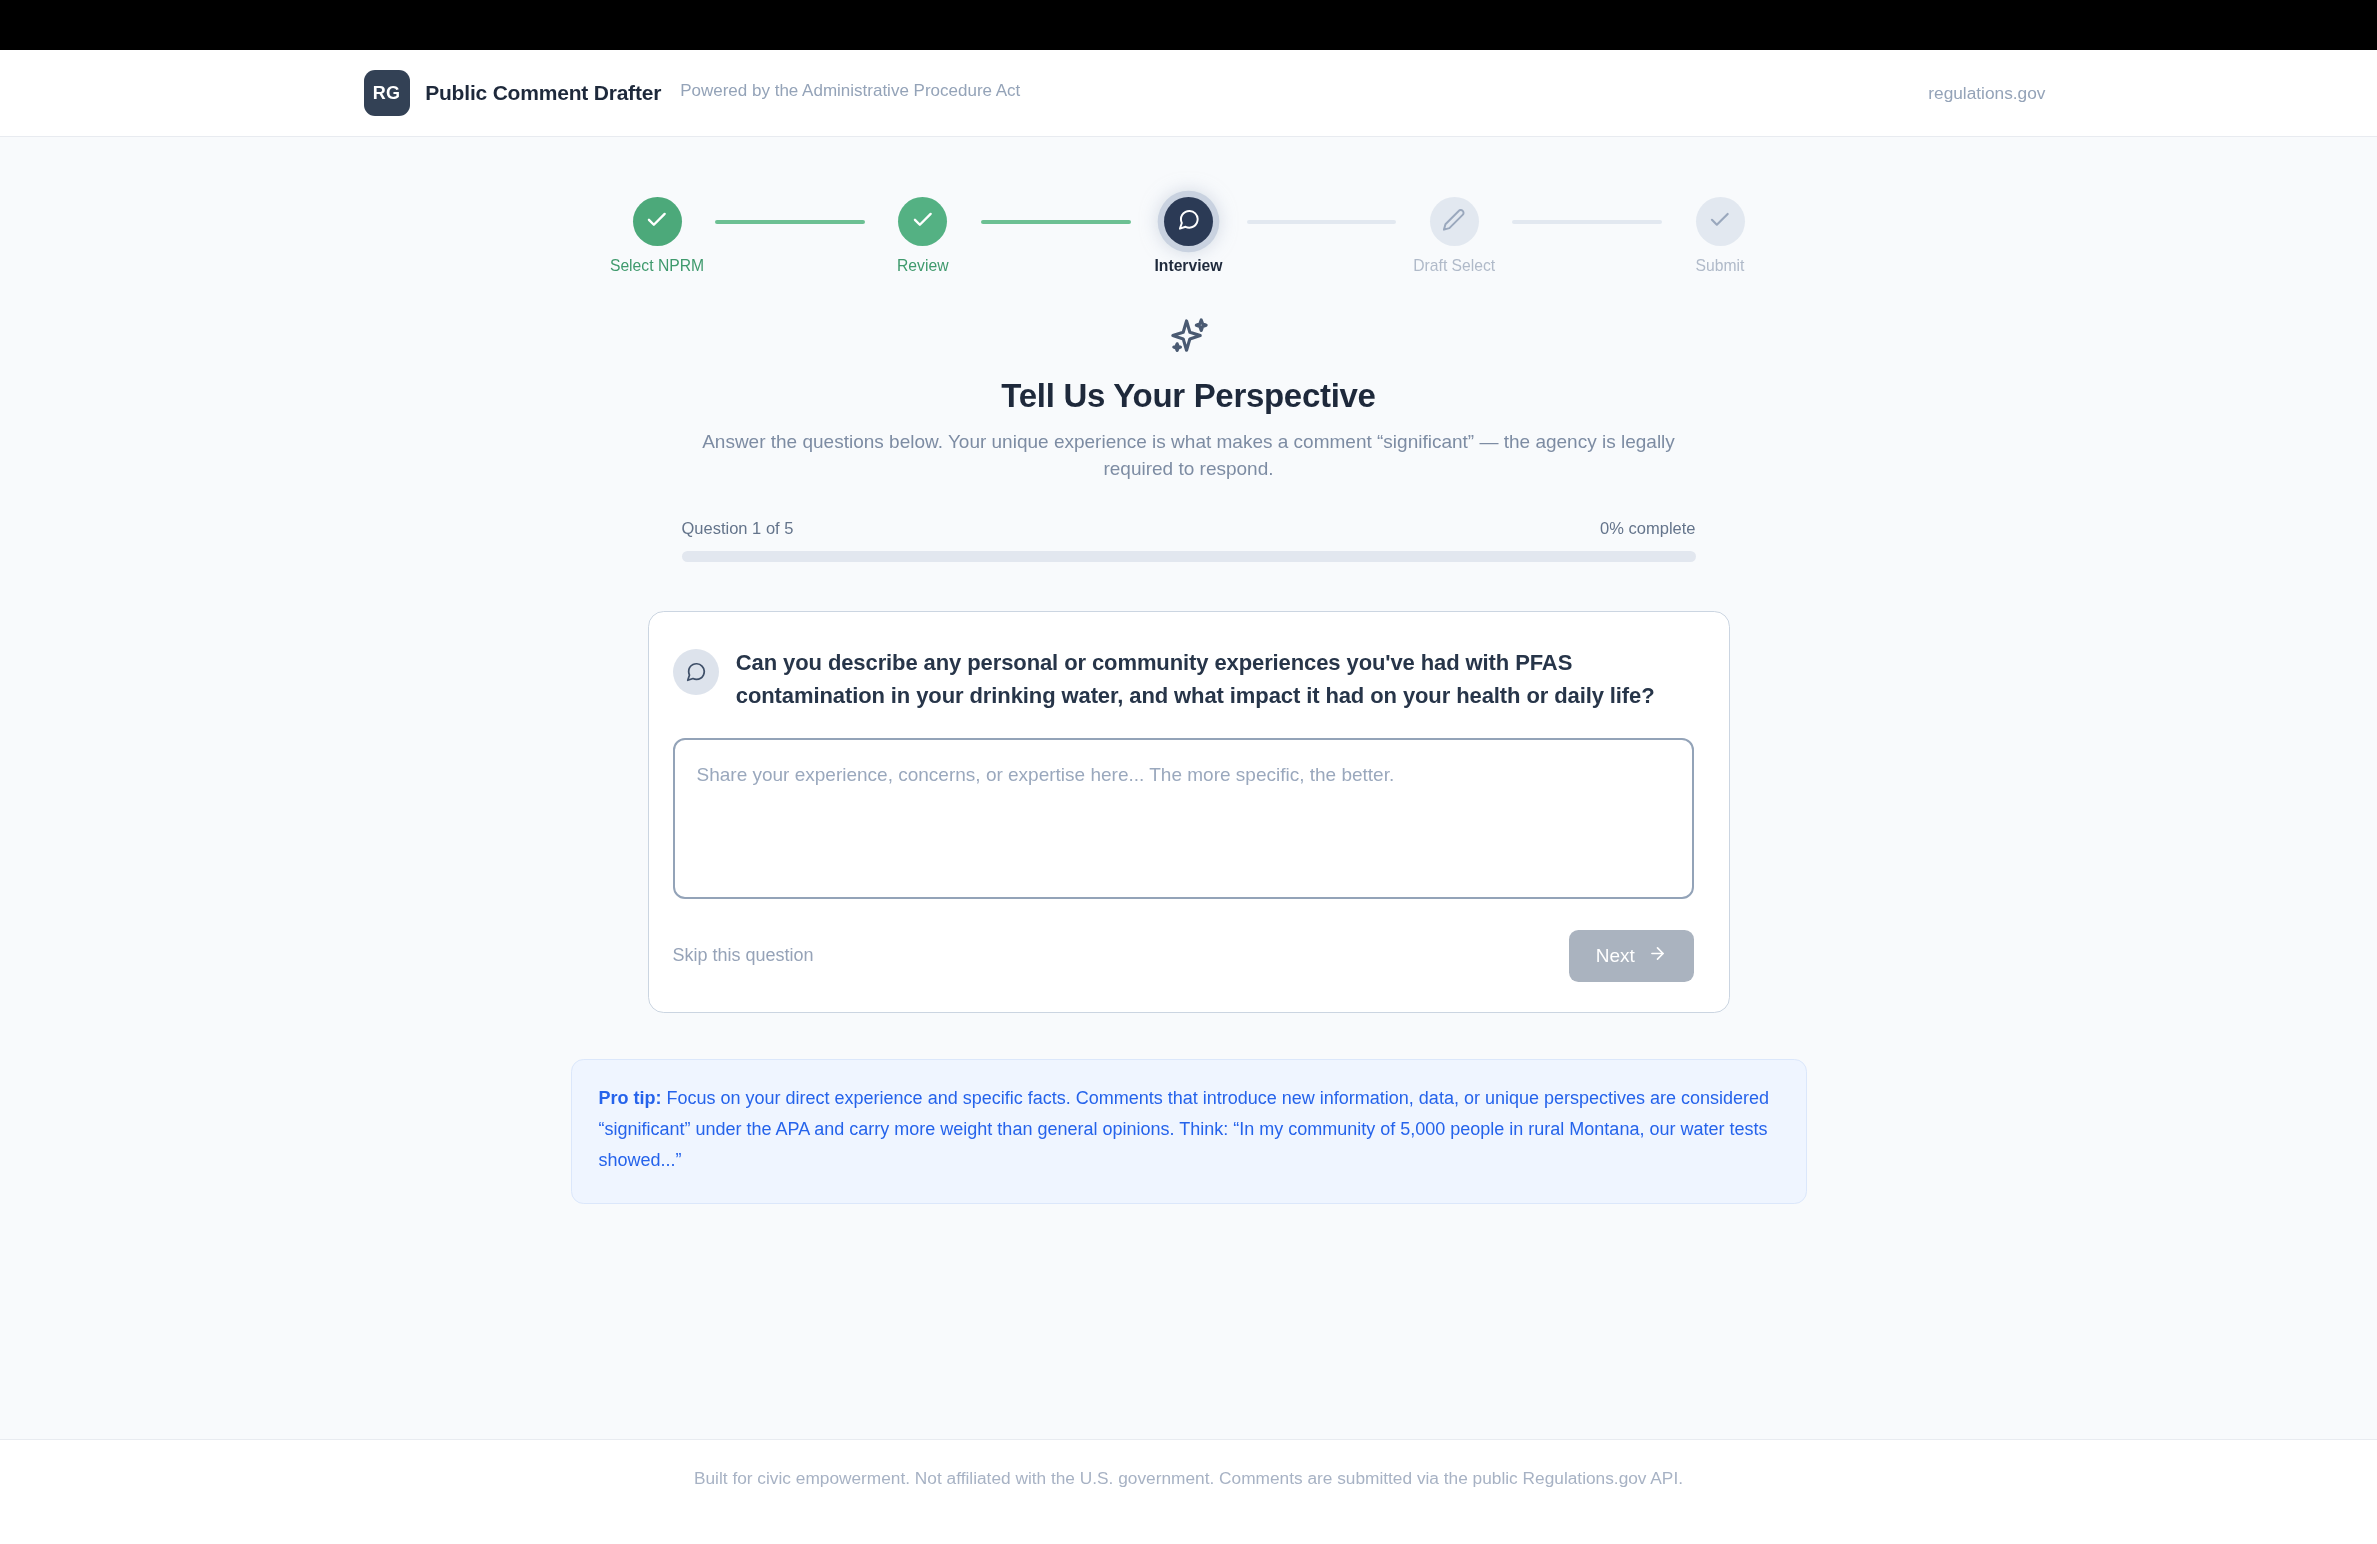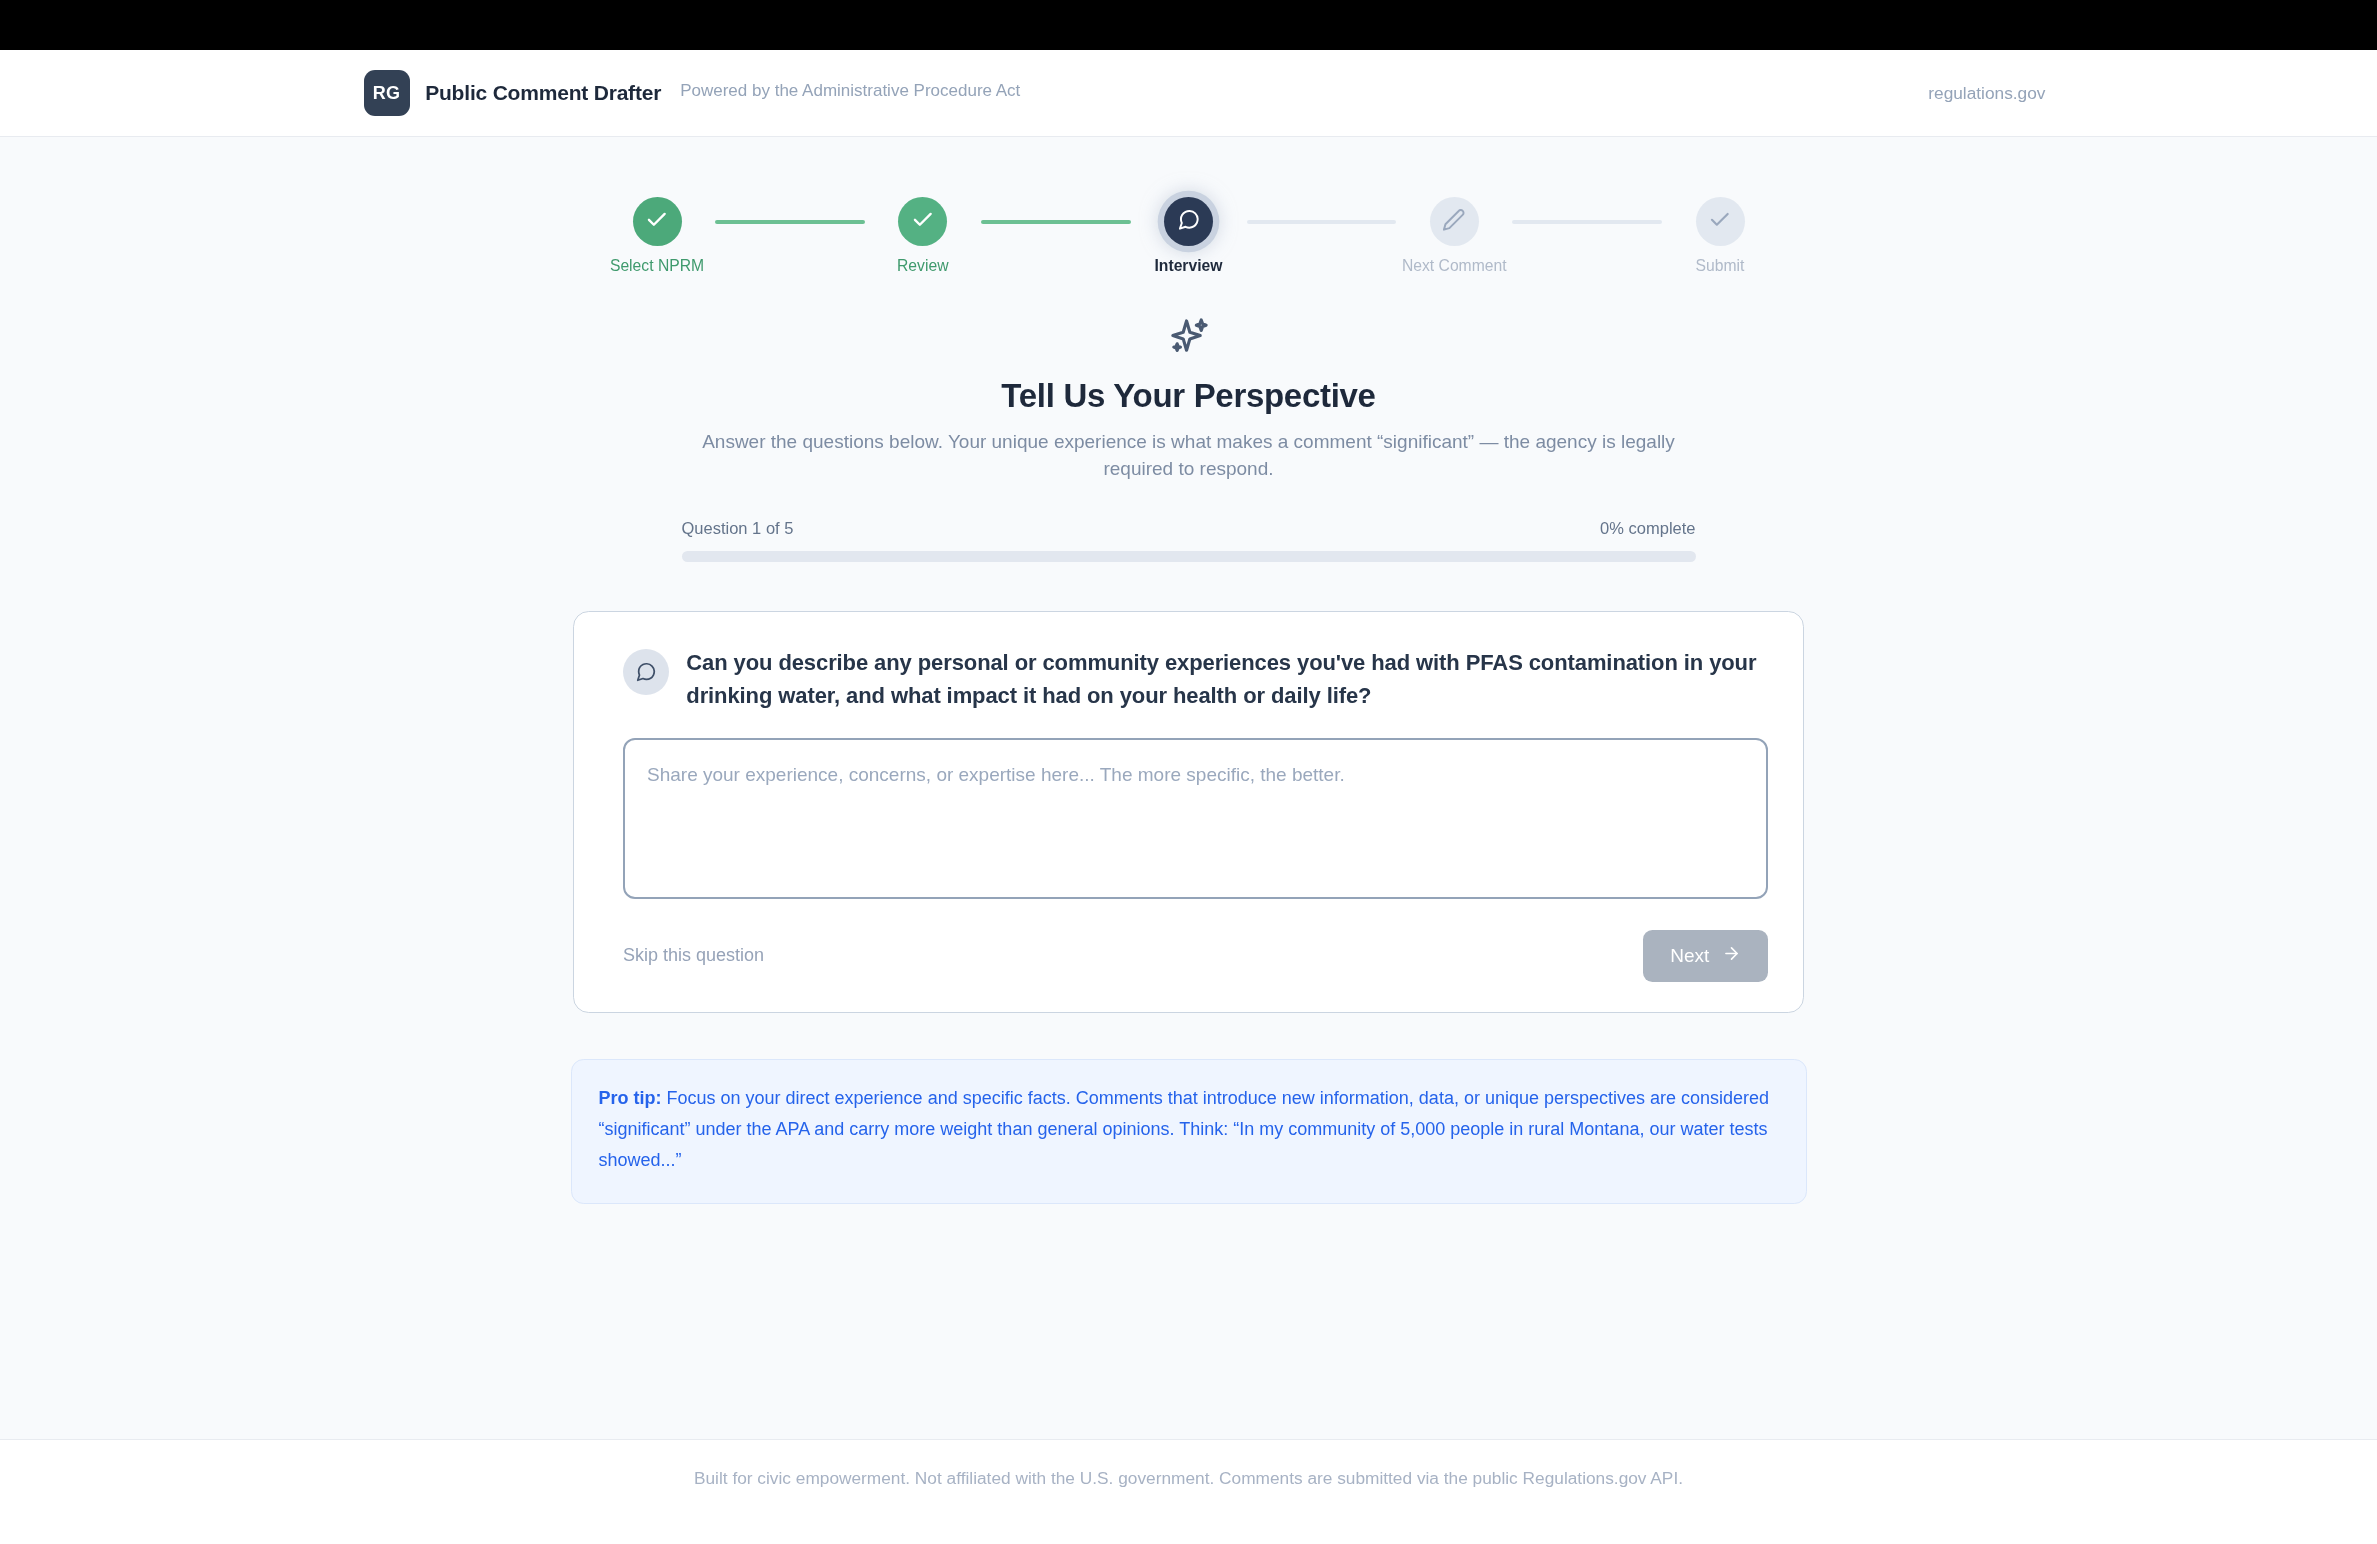--- a/index.html
+++ b/index.html
@@ -183,25 +183,25 @@
     overflow: hidden;
   }
   .progress-fill {
     height: 100%;
     background: #4ca97a;
     border-radius: 7.9px;
   }
 
   
   .card {
-    width: 1231px;
+    width: 1082px;
     background: #ffffff;
     border: 1.6px solid #cbd5e1;
     border-radius: 15.7px;
-    padding: 35px 35px 30px 49px;
+    padding: 35px 35px 30px 24px;
     margin-bottom: 46px;
   }
   .q-row { display: flex; gap: 17.3px; align-items: flex-start; margin-bottom: 25px; }
   .q-bubble {
     width: 46px;
     height: 46px;
     flex: 0 0 46px;
     border-radius: 50%;
     background: #dde3ec;
     display: flex;
@@ -354,21 +354,21 @@
       <div class="connector pending"></div>
 
       <div class="step">
         <div class="step-circle pending">
           <span>
             <svg width="23.6" height="23.6" viewBox="0 0 24 24" fill="none" stroke="#9aa8bd" stroke-width="2" stroke-linecap="round" stroke-linejoin="round">
                 <path d="M17 3a2.83 2.83 0 1 1 4 4L7.5 20.5 2 22l1.5-5.5L17 3z"></path>
               </svg>
           </span>
         </div>
-        <div class="step-label pending">Next Comment</div>
+        <div class="step-label pending">Draft Select</div>
       </div>
 
       <div class="connector pending"></div>
 
       <div class="step">
         <div class="step-circle pending">
           <span>
             <svg width="23.6" height="23.6" viewBox="0 0 24 24" fill="none" stroke="#9aa8bd" stroke-width="2.2" stroke-linecap="round" stroke-linejoin="round">
                 <polyline points="20 6 9 17 4 12"></polyline>
               </svg>

